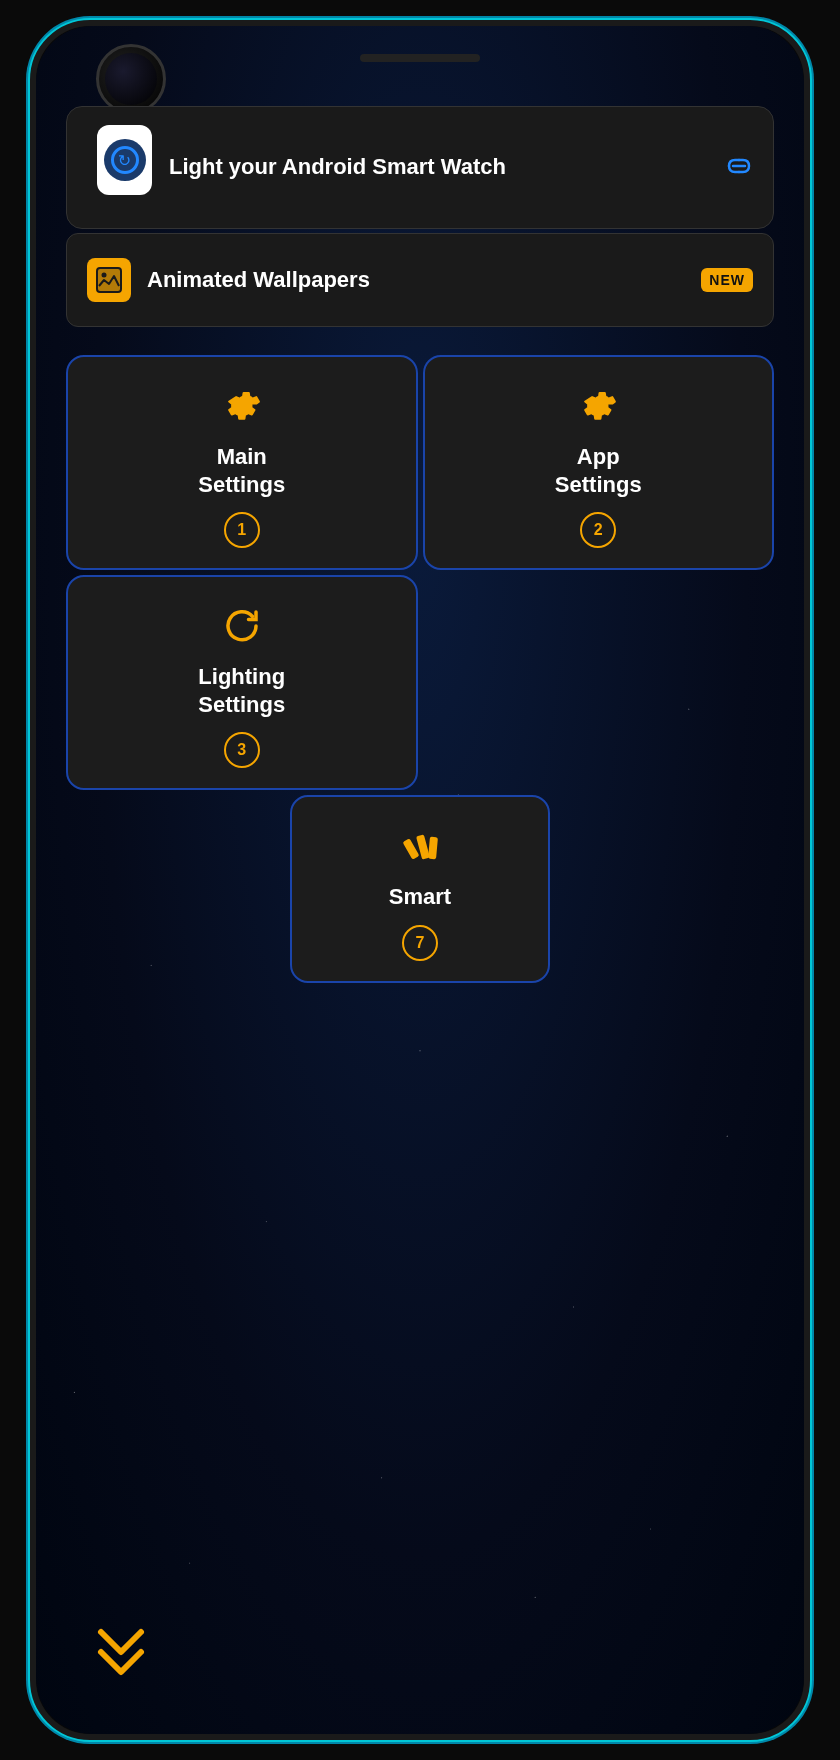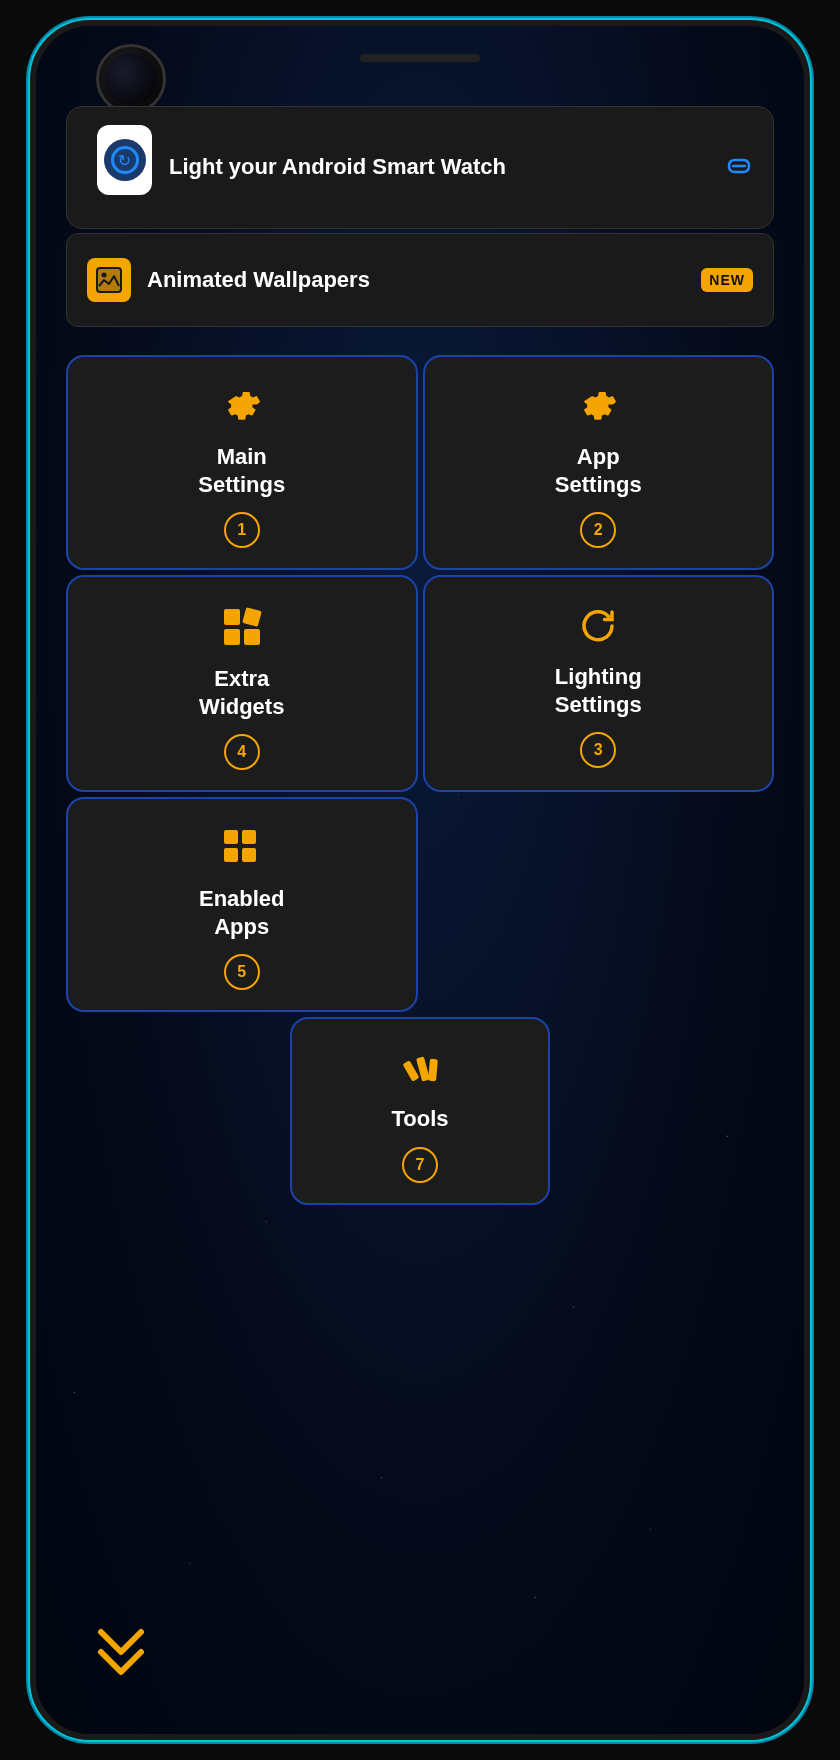--- a/index.html
+++ b/index.html
@@ -394,68 +394,43 @@
         <div class="menu-item">
           <div class="menu-icon">
             <svg width="42" height="42" viewBox="0 0 42 42" fill="#f5a500">
               <path d="M21 27a6 6 0 1 0 0-12 6 6 0 0 0 0 12zm14.8-7.5l2.7-2.1a1 1 0 0 0 .2-1.3l-2.6-4.5a1 1 0 0 0-1.2-.4l-3.2 1.3a11 11 0 0 0-2.4-1.4l-.5-3.4a1 1 0 0 0-1-.8h-5.2a1 1 0 0 0-1 .8l-.5 3.4a11 11 0 0 0-2.4 1.4l-3.2-1.3a1 1 0 0 0-1.2.4L7.3 16a1 1 0 0 0 .2 1.3l2.7 2.1a11 11 0 0 0 0 2.8l-2.7 2.1a1 1 0 0 0-.2 1.3l2.6 4.5a1 1 0 0 0 1.2.4l3.2-1.3a11 11 0 0 0 2.4 1.4l.5 3.4a1 1 0 0 0 1 .8h5.2a1 1 0 0 0 1-.8l.5-3.4a11 11 0 0 0 2.4-1.4l3.2 1.3a1 1 0 0 0 1.2-.4l2.6-4.5a1 1 0 0 0-.2-1.3l-2.7-2.1a11 11 0 0 0 0-2.8z"></path>
             </svg>
           </div>
           <div class="menu-label">App<br>Settings</div>
           <div class="menu-number">2</div>
         </div>
 
-        <div class="menu-item">
-          <div class="menu-icon">
-            <svg width="44" height="44" viewBox="0 0 44 44" fill="#f5a500">
-              <rect x="4" y="4" width="16" height="16" rx="2"></rect>
-              <rect x="24" y="4" width="16" height="16" rx="2" transform="rotate(15 32 12)"></rect>
-              <rect x="4" y="24" width="16" height="16" rx="2"></rect>
-              <rect x="24" y="24" width="16" height="16" rx="2"></rect>
-            </svg>
-          </div>
-          <div class="menu-label">Extra<br>Widgets</div>
-          <div class="menu-number">4</div>
-        </div>
 
         <div class="menu-item">
           <div class="menu-icon">
             <svg width="42" height="42" viewBox="0 0 42 42" fill="none" stroke="#f5a500" stroke-width="3.5" stroke-linecap="round">
               <path d="M35 21a14 14 0 1 1-3.5-9.5"></path>
               <polyline points="35,7 35,14.5 27.5,14.5"></polyline>
             </svg>
           </div>
           <div class="menu-label">Lighting<br>Settings</div>
           <div class="menu-number">3</div>
         </div>
 
-        <div class="menu-item">
-          <div class="menu-icon">
-            <svg width="42" height="42" viewBox="0 0 42 42" fill="#f5a500">
-              <rect x="3" y="3" width="14" height="14" rx="2"></rect>
-              <rect x="21" y="3" width="14" height="14" rx="2"></rect>
-              <rect x="3" y="21" width="14" height="14" rx="2"></rect>
-              <rect x="21" y="21" width="14" height="14" rx="2"></rect>
-
-            </svg>
-          </div>
-          <div class="menu-label">Enabled<br>Apps</div>
-          <div class="menu-number">5</div>
-        </div>
 
 
         <div class="menu-item menu-item-wide">
           <div class="menu-icon">
             <svg width="42" height="42" viewBox="0 0 42 42" fill="#f5a500">
               <rect x="8" y="14" width="8" height="20" rx="2" transform="rotate(-30 12 24)"></rect>
               <rect x="20" y="10" width="8" height="24" rx="2" transform="rotate(-15 24 22)"></rect>
               <rect x="30" y="12" width="8" height="22" rx="2" transform="rotate(5 34 23)"></rect>
             </svg>
           </div>
-          <div class="menu-label">Tools</div>
+          <div class="menu-label">Smart</div>
           <div class="menu-number">7</div>
         </div>
 
       </div>
     </div>
 
     <div class="bottom-chevrons">
     <svg width="70" height="70" viewBox="0 0 70 70" fill="none">
       <polyline points="15,10 35,30 55,10" stroke="#f5a500" stroke-width="6" stroke-linecap="round" stroke-linejoin="round" fill="none"></polyline>
       <polyline points="15,30 35,50 55,30" stroke="#f5a500" stroke-width="6" stroke-linecap="round" stroke-linejoin="round" fill="none"></polyline>

